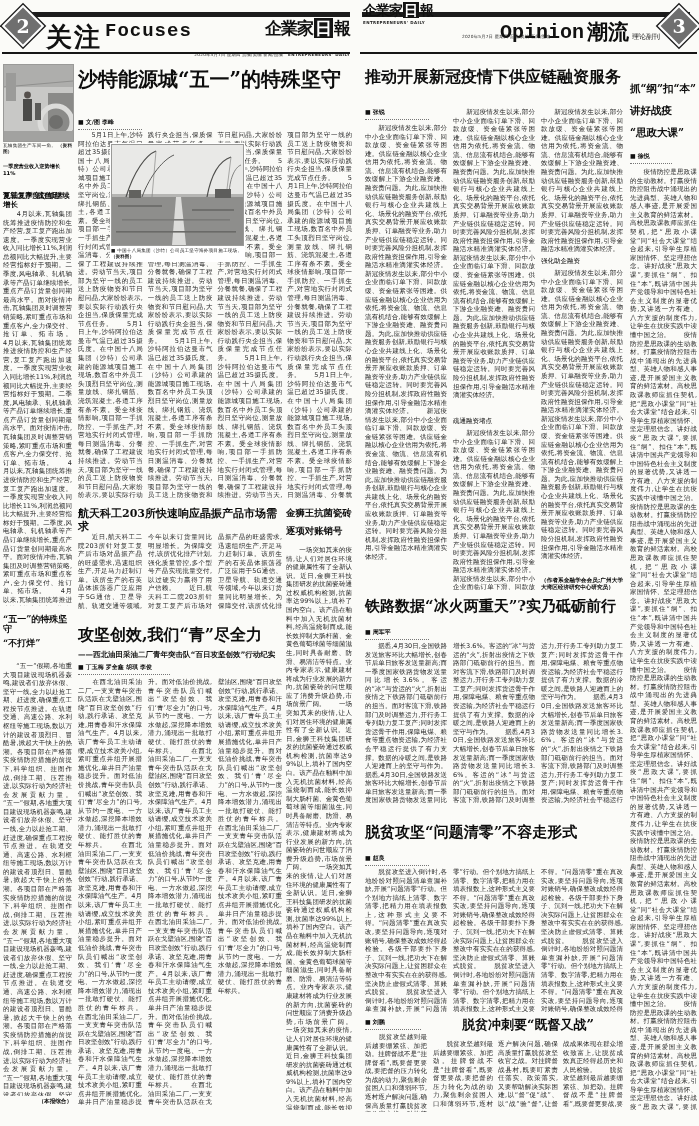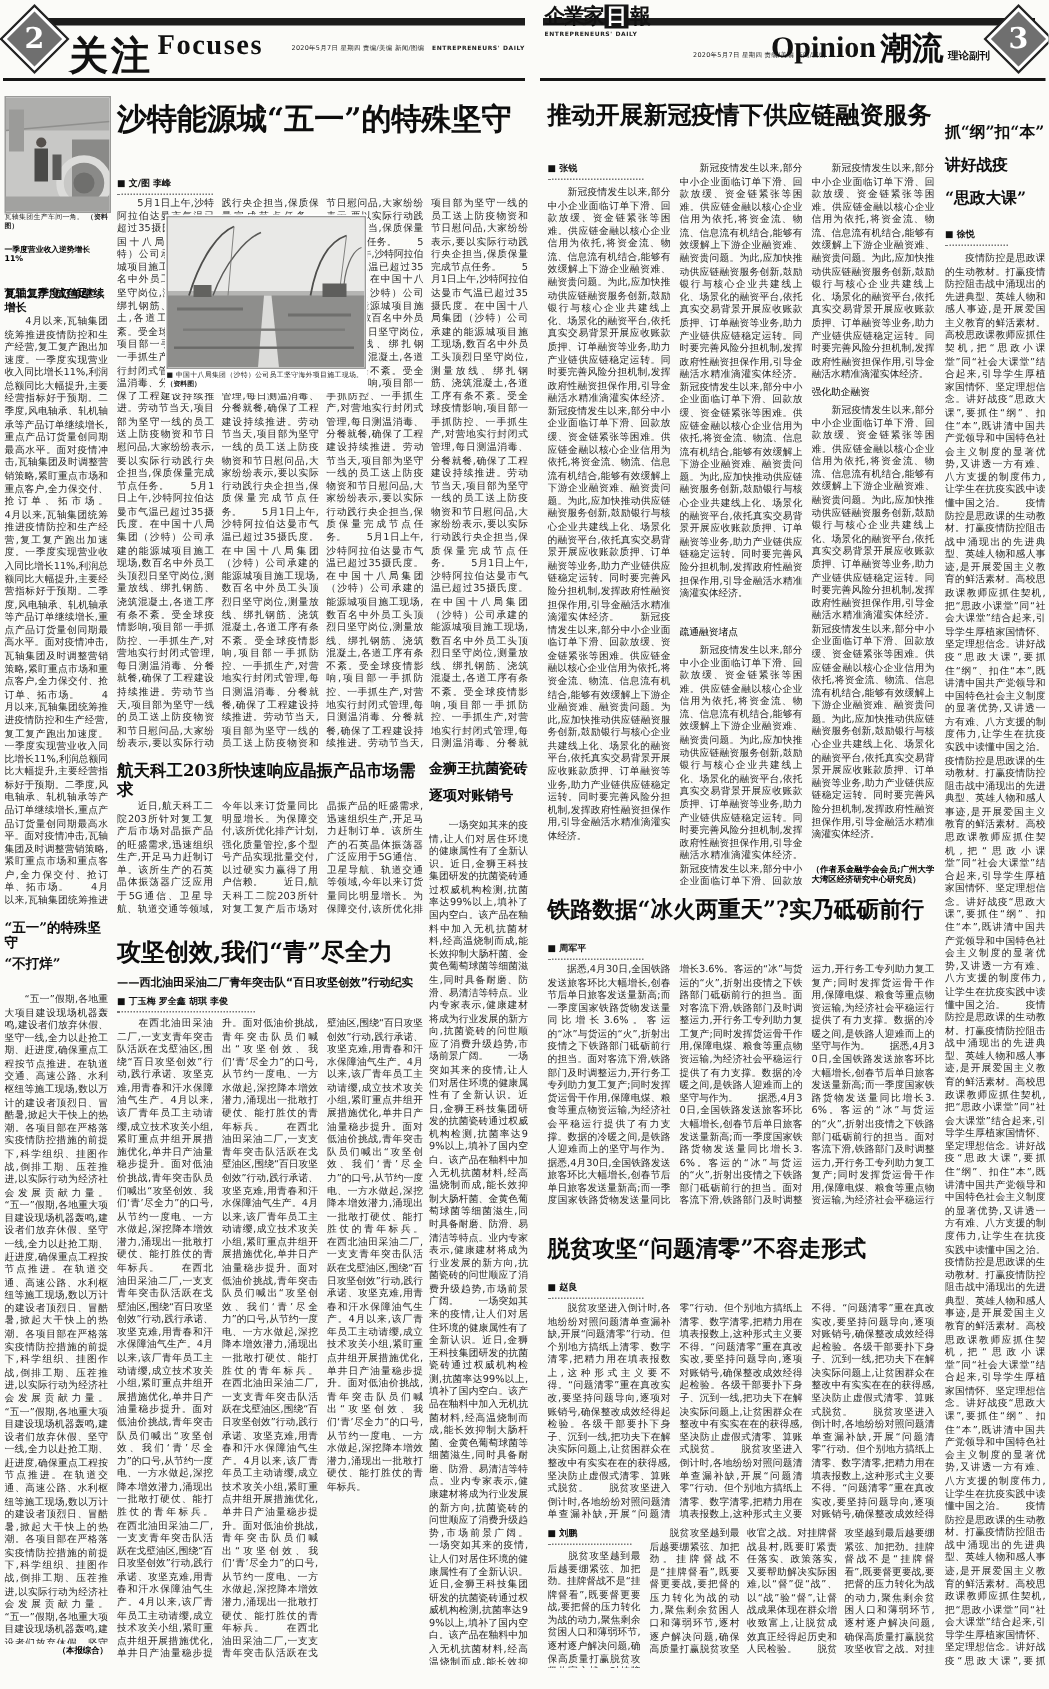--- a/index.html
+++ b/index.html
@@ -1,38 +1,38 @@
 <!DOCTYPE html>
 <html><head>
 <meta charset="utf-8">
 <style>
   html,body{margin:0;padding:0}
   body{position:relative;width:699px;height:1126px;background:#fbfbf8;overflow:hidden;
        font-family:"DejaVu Sans","Liberation Sans",sans-serif;color:#111;-webkit-text-size-adjust:none}
   .abs{position:absolute}
-  .mono{font-family:Liberation Serif, serif}
+  .mono{font-family:Liberation Mono, monospace}
   .topbar{position:absolute;top:12px;height:5px;background:#1c1c1c}
   .rule{position:absolute;height:2px;background:#161616}
   
   .dia{position:absolute;width:38px;height:38px}
   .dia-sq{position:absolute;left:4px;top:4px;right:4px;bottom:4px;transform:rotate(45deg);
           background:#6f6f6f;border:2px solid #fff;box-shadow:0 0 0 1.5px #222}
   .dia-n{position:absolute;left:0;top:0;width:100%;height:100%;display:flex;align-items:center;
          justify-content:center;color:#fff;font-weight:bold;font-size:19px;
          font-family:"DejaVu Serif","Liberation Serif",serif}
   
   .mh{font-family:"DejaVu Serif","Liberation Serif",serif;font-weight:900;letter-spacing:-1px}
   .mh-l{font-size:17px}
   .mh-r{font-size:14px}
   .inv{background:#151515;color:#fff;padding:0 1px;letter-spacing:0;margin:0 1px}
   .mast-en{font-size:4px;font-weight:bold;letter-spacing:.4px;color:#222}
   .dateline{font-size:4.3px;color:#222;letter-spacing:.2px;white-space:nowrap}
   .secbig{font-weight:900;font-size:26px;letter-spacing:2px}
   .secen{font-weight:bold;font-size:19px;letter-spacing:1px}
-  .secsub{font-weight:bold;font-size:7px}
+  .secsub{font-weight:normal;font-size:7px}
   
   .hl{font-family:"DejaVu Serif","Liberation Serif",serif;font-weight:900;color:#0d0d0d;line-height:1.15}
   
   .bd{font-size:6.5px;line-height:1.32;text-align:justify;color:#262626;word-break:break-all;overflow:hidden}
   .cols3{column-count:3;column-gap:6px;column-fill:auto}
   .cols4{column-count:4;column-gap:5px;column-fill:auto}
   .byline{font-size:6px;font-weight:bold;color:#111;border-bottom:1.5px dotted #777;padding-bottom:2px;overflow:hidden;white-space:nowrap}
   .kicker{font-weight:900;font-size:5.2px;color:#000}
   .cap{font-size:4.6px;line-height:1.35;color:#222;text-align:justify;word-break:break-all}
   .capcredit{font-weight:bold}
@@ -52,20 +52,23 @@
   <div class="dia-sq"></div>
   <span class="dia-n">2</span>
 </div>
 
 <div class="abs" style="left:46px;top:20px;display:flex;align-items:flex-start;gap:3px">
   <span class="secbig">关注</span>
   <span class="secen mono" style="padding-bottom:2px">Focuses</span>
 </div>
 
 <div class="abs" style="left:180px;top:17px;width:170px;text-align:right">
+  <div>
+    <span class="mh mh-l">企業家</span><span class="mh mh-l inv">日</span><span class="mh mh-l">報</span>
+  </div>
   <div style="margin-top:1px">
     <span class="dateline">2020年5月7日 星期四 责编/美编 新闻/图编</span>
     <span class="mast-en">ENTREPRENEURS' DAILY</span>
   </div>
 </div>
 
 <div class="rule" style="left:2px;top:52px;width:348px"></div>
 
 <div class="abs" style="left:3px;top:64px;width:69px">
   <svg class="photo" width="69" height="76" viewBox="0 0 69 76" preserveAspectRatio="none">
@@ -185,20 +188,21 @@
 <div class="abs hl" style="left:365px;top:824px;width:258px;font-size:15px">脱贫攻坚“问题清零”不容走形式</div>
 <div class="abs byline" style="left:365px;top:854px;width:64px">■ 赵良</div>
 <div class="abs bd cols3" style="left:365px;top:868px;width:258px;height:146px">　　脱贫攻坚进入倒计时,各地纷纷对照问题清单查漏补缺,开展“问题清零”行动。但个别地方搞纸上清零、数字清零,把精力用在填表报数上,这种形式主义要不得。“问题清零”重在真改实改,要坚持问题导向,逐项对账销号,确保整改成效经得起检验。各级干部要扑下身子、沉到一线,把功夫下在解决实际问题上,让贫困群众在整改中有实实在在的获得感,坚决防止虚假式清零、算账式脱贫。　　脱贫攻坚进入倒计时,各地纷纷对照问题清单查漏补缺,开展“问题清零”行动。但个别地方搞纸上清零、数字清零,把精力用在填表报数上,这种形式主义要不得。“问题清零”重在真改实改,要坚持问题导向,逐项对账销号,确保整改成效经得起检验。各级干部要扑下身子、沉到一线,把功夫下在解决实际问题上,让贫困群众在整改中有实实在在的获得感,坚决防止虚假式清零、算账式脱贫。　　脱贫攻坚进入倒计时,各地纷纷对照问题清单查漏补缺,开展“问题清零”行动。但个别地方搞纸上清零、数字清零,把精力用在填表报数上,这种形式主义要不得。“问题清零”重在真改实改,要坚持问题导向,逐项对账销号,确保整改成效经得起检验。各级干部要扑下身子、沉到一线,把功夫下在解决实际问题上,让贫困群众在整改中有实实在在的获得感,坚决防止虚假式清零、算账式脱贫。　　脱贫攻坚进入倒计时,各地纷纷对照问题清单查漏补缺,开展“问题清零”行动。但个别地方搞纸上清零、数字清零,把精力用在填表报数上,这种形式主义要不得。“问题清零”重在真改实改,要坚持问题导向,逐项对账销号,确保整改成效经得起检验。各级干部要扑下身子、沉到一线,把功夫下在解决实际问题上,让贫困群众在整改中有实实在在的获得感,坚决防止虚假式清零、算账式脱贫。</div>
 
 <div class="abs" style="left:365px;top:1018px;width:258px;height:94px;display:flex;gap:6px">
   <div class="colx" style="width:62px">
     <div class="byline" style="width:56px;margin-bottom:3px">■ 刘鹏</div>
     <div class="bd fill">　　脱贫攻坚越到最后越要绷紧弦、加把劲。挂牌督战不是“挂牌督看”,既要督更要战,要把督的压力转化为战的动力,聚焦剩余贫困人口和薄弱环节,逐村逐户解决问题,确保高质量打赢脱贫攻坚收官之战。对挂牌督战县村,既要盯紧责任落实、政策落实,又要帮助解决实际困难,以“督”促“战”、以“战”验“督”,让督战成果体现在群众增收致富上,让脱贫成效真正经得起历史和人民检验。　　脱贫攻坚越到最后越要绷紧弦、加把劲。挂牌督战不是“挂牌督看”,既要督更要战,要把督的压力转化为战的动力,聚焦剩余贫困人口和薄弱环节,逐村逐户解决问题,确保高质量打赢脱贫攻坚收官之战。对挂牌督战县村,既要盯紧责任落实、政策落实,又要帮助解决实际困难,以“督”促“战”、以“战”验“督”,让督战成果体现在群众增收致富上,让脱贫成效真正经得起历史和人民检验。</div>
   </div>
   <div class="colx" style="width:190px">
+    <div class="hl" style="font-size:13px;text-align:center;height:22px">脱贫冲刺要“既督又战”</div>
     <div class="bd cols3 fill" style="column-gap:5px">　　脱贫攻坚越到最后越要绷紧弦、加把劲。挂牌督战不是“挂牌督看”,既要督更要战,要把督的压力转化为战的动力,聚焦剩余贫困人口和薄弱环节,逐村逐户解决问题,确保高质量打赢脱贫攻坚收官之战。对挂牌督战县村,既要盯紧责任落实、政策落实,又要帮助解决实际困难,以“督”促“战”、以“战”验“督”,让督战成果体现在群众增收致富上,让脱贫成效真正经得起历史和人民检验。　　脱贫攻坚越到最后越要绷紧弦、加把劲。挂牌督战不是“挂牌督看”,既要督更要战,要把督的压力转化为战的动力,聚焦剩余贫困人口和薄弱环节,逐村逐户解决问题,确保高质量打赢脱贫攻坚收官之战。对挂牌督战县村,既要盯紧责任落实、政策落实,又要帮助解决实际困难,以“督”促“战”、以“战”验“督”,让督战成果体现在群众增收致富上,让脱贫成效真正经得起历史和人民检验。　　脱贫攻坚越到最后越要绷紧弦、加把劲。挂牌督战不是“挂牌督看”,既要督更要战,要把督的压力转化为战的动力,聚焦剩余贫困人口和薄弱环节,逐村逐户解决问题,确保高质量打赢脱贫攻坚收官之战。对挂牌督战县村,既要盯紧责任落实、政策落实,又要帮助解决实际困难,以“督”促“战”、以“战”验“督”,让督战成果体现在群众增收致富上,让脱贫成效真正经得起历史和人民检验。</div>
   </div>
 </div>
 
 <div class="abs hl" style="left:630px;top:82px;width:67px;font-size:10.5px">抓“纲”扣“本”</div>
 <div class="abs hl" style="left:630px;top:104px;width:67px;font-size:10.5px">讲好战疫</div>
 <div class="abs hl" style="left:630px;top:126px;width:67px;font-size:10.5px">“思政大课”</div>
 <div class="abs byline" style="left:630px;top:152px;width:42px">■ 徐悦</div>
 <div class="abs bd" style="left:630px;top:168px;width:67px;height:944px">　　疫情防控是思政课的生动教材。打赢疫情防控阻击战中涌现出的先进典型、英雄人物和感人事迹,是开展爱国主义教育的鲜活素材。高校思政课教师应抓住契机,把“思政小课堂”同“社会大课堂”结合起来,引导学生厚植家国情怀、坚定理想信念。讲好战疫“思政大课”,要抓住“纲”、扣住“本”,既讲清中国共产党领导和中国特色社会主义制度的显著优势,又讲透一方有难、八方支援的制度伟力,让学生在抗疫实践中读懂中国之治。　　疫情防控是思政课的生动教材。打赢疫情防控阻击战中涌现出的先进典型、英雄人物和感人事迹,是开展爱国主义教育的鲜活素材。高校思政课教师应抓住契机,把“思政小课堂”同“社会大课堂”结合起来,引导学生厚植家国情怀、坚定理想信念。讲好战疫“思政大课”,要抓住“纲”、扣住“本”,既讲清中国共产党领导和中国特色社会主义制度的显著优势,又讲透一方有难、八方支援的制度伟力,让学生在抗疫实践中读懂中国之治。　　疫情防控是思政课的生动教材。打赢疫情防控阻击战中涌现出的先进典型、英雄人物和感人事迹,是开展爱国主义教育的鲜活素材。高校思政课教师应抓住契机,把“思政小课堂”同“社会大课堂”结合起来,引导学生厚植家国情怀、坚定理想信念。讲好战疫“思政大课”,要抓住“纲”、扣住“本”,既讲清中国共产党领导和中国特色社会主义制度的显著优势,又讲透一方有难、八方支援的制度伟力,让学生在抗疫实践中读懂中国之治。　　疫情防控是思政课的生动教材。打赢疫情防控阻击战中涌现出的先进典型、英雄人物和感人事迹,是开展爱国主义教育的鲜活素材。高校思政课教师应抓住契机,把“思政小课堂”同“社会大课堂”结合起来,引导学生厚植家国情怀、坚定理想信念。讲好战疫“思政大课”,要抓住“纲”、扣住“本”,既讲清中国共产党领导和中国特色社会主义制度的显著优势,又讲透一方有难、八方支援的制度伟力,让学生在抗疫实践中读懂中国之治。　　疫情防控是思政课的生动教材。打赢疫情防控阻击战中涌现出的先进典型、英雄人物和感人事迹,是开展爱国主义教育的鲜活素材。高校思政课教师应抓住契机,把“思政小课堂”同“社会大课堂”结合起来,引导学生厚植家国情怀、坚定理想信念。讲好战疫“思政大课”,要抓住“纲”、扣住“本”,既讲清中国共产党领导和中国特色社会主义制度的显著优势,又讲透一方有难、八方支援的制度伟力,让学生在抗疫实践中读懂中国之治。　　疫情防控是思政课的生动教材。打赢疫情防控阻击战中涌现出的先进典型、英雄人物和感人事迹,是开展爱国主义教育的鲜活素材。高校思政课教师应抓住契机,把“思政小课堂”同“社会大课堂”结合起来,引导学生厚植家国情怀、坚定理想信念。讲好战疫“思政大课”,要抓住“纲”、扣住“本”,既讲清中国共产党领导和中国特色社会主义制度的显著优势,又讲透一方有难、八方支援的制度伟力,让学生在抗疫实践中读懂中国之治。</div>
 

